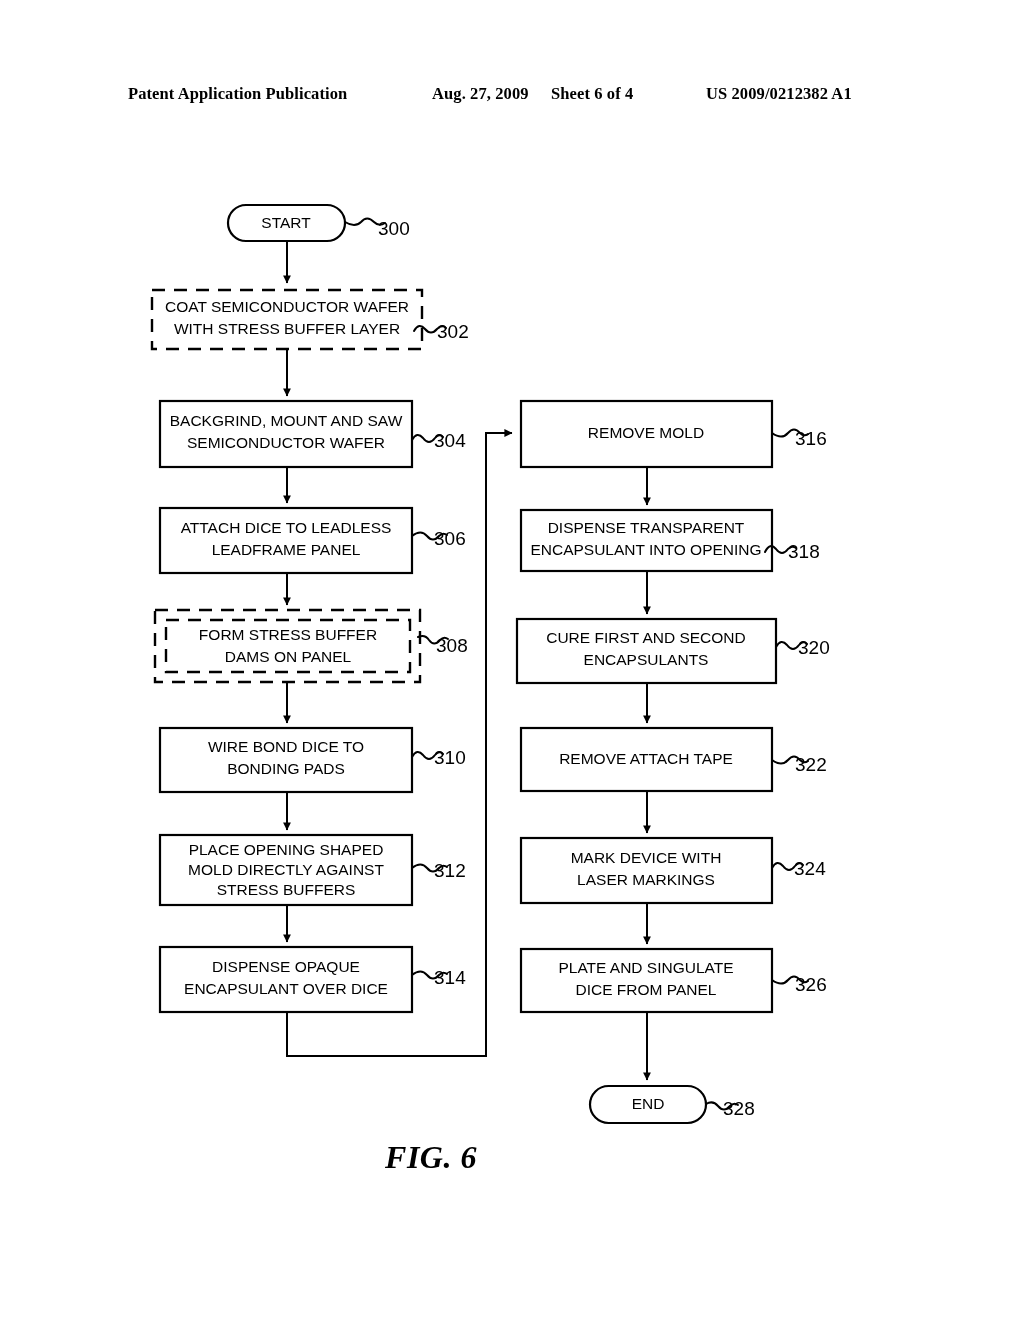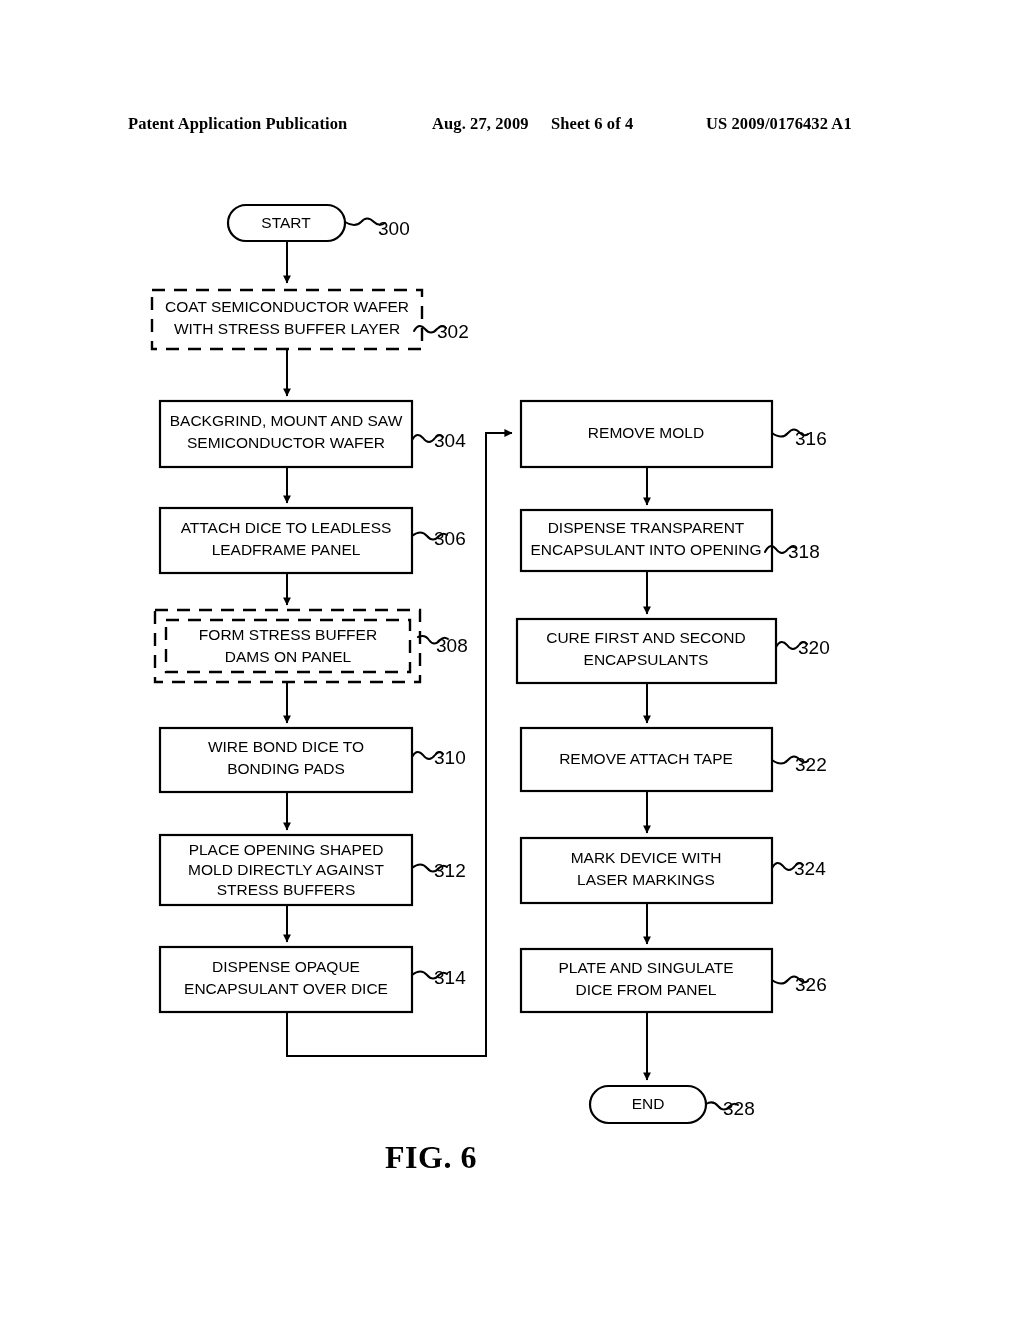--- a/index.html
+++ b/index.html
@@ -27,21 +27,20 @@
     position: absolute;
     left: 0;
     top: 84px;
     width: 864px;
     height: 28px;
     font-family: "Liberation Serif", serif;
     font-weight: bold;
     font-size: 16.5px;
     letter-spacing: 0.1px;
     white-space: nowrap;
-    margin-top: 30px;
   }
   .header span {
     position: absolute;
     top: 0;
     display: block;
   }
   .hdr-pub   { left: 128px; }
   .hdr-date  { left: 432px; text-align: right; }
   .hdr-sheet { left: 551px; }
   .hdr-num   { left: 706px; }
@@ -71,36 +70,37 @@
   .conn { stroke: #000000; stroke-width: 2.0; fill: none; }
   .squiggle { stroke: #000000; stroke-width: 2.0; fill: none;
               stroke-linecap: round; }
   .figcap {
     position: absolute;
     left: 0;
     top: 1139px;
     width: 900px;
     text-align: center;
     font-family: "Liberation Serif", serif;
+    font-style: italic;
     font-weight: bold;
     font-size: 32px;
     letter-spacing: 0.5px;
   }
   .figcap .inner { margin-left: -38px; display: inline-block; }
 </style>
 </head>
 <body>
 
 <div id="page">
 
   <div class="header">
     <span class="hdr-pub">Patent Application Publication</span>
     <span class="hdr-date">Aug. 27, 2009</span>
     <span class="hdr-sheet">Sheet 6 of 4</span>
-    <span class="hdr-num">US 2009/0176432 A1</span>
+    <span class="hdr-num">US 2009/0212382 A1</span>
   </div>
 
   <svg id="flow" viewBox="0 0 1024 1320">
     <defs>
       <marker id="arw" markerWidth="9" markerHeight="9" refX="7.6" refY="4.5" orient="auto" markerUnits="userSpaceOnUse">
         <path d="M0,0.6 L8,4.5 L0,8.4 z" fill="#000000"></path>
       </marker>
     </defs>
 
     <g>

